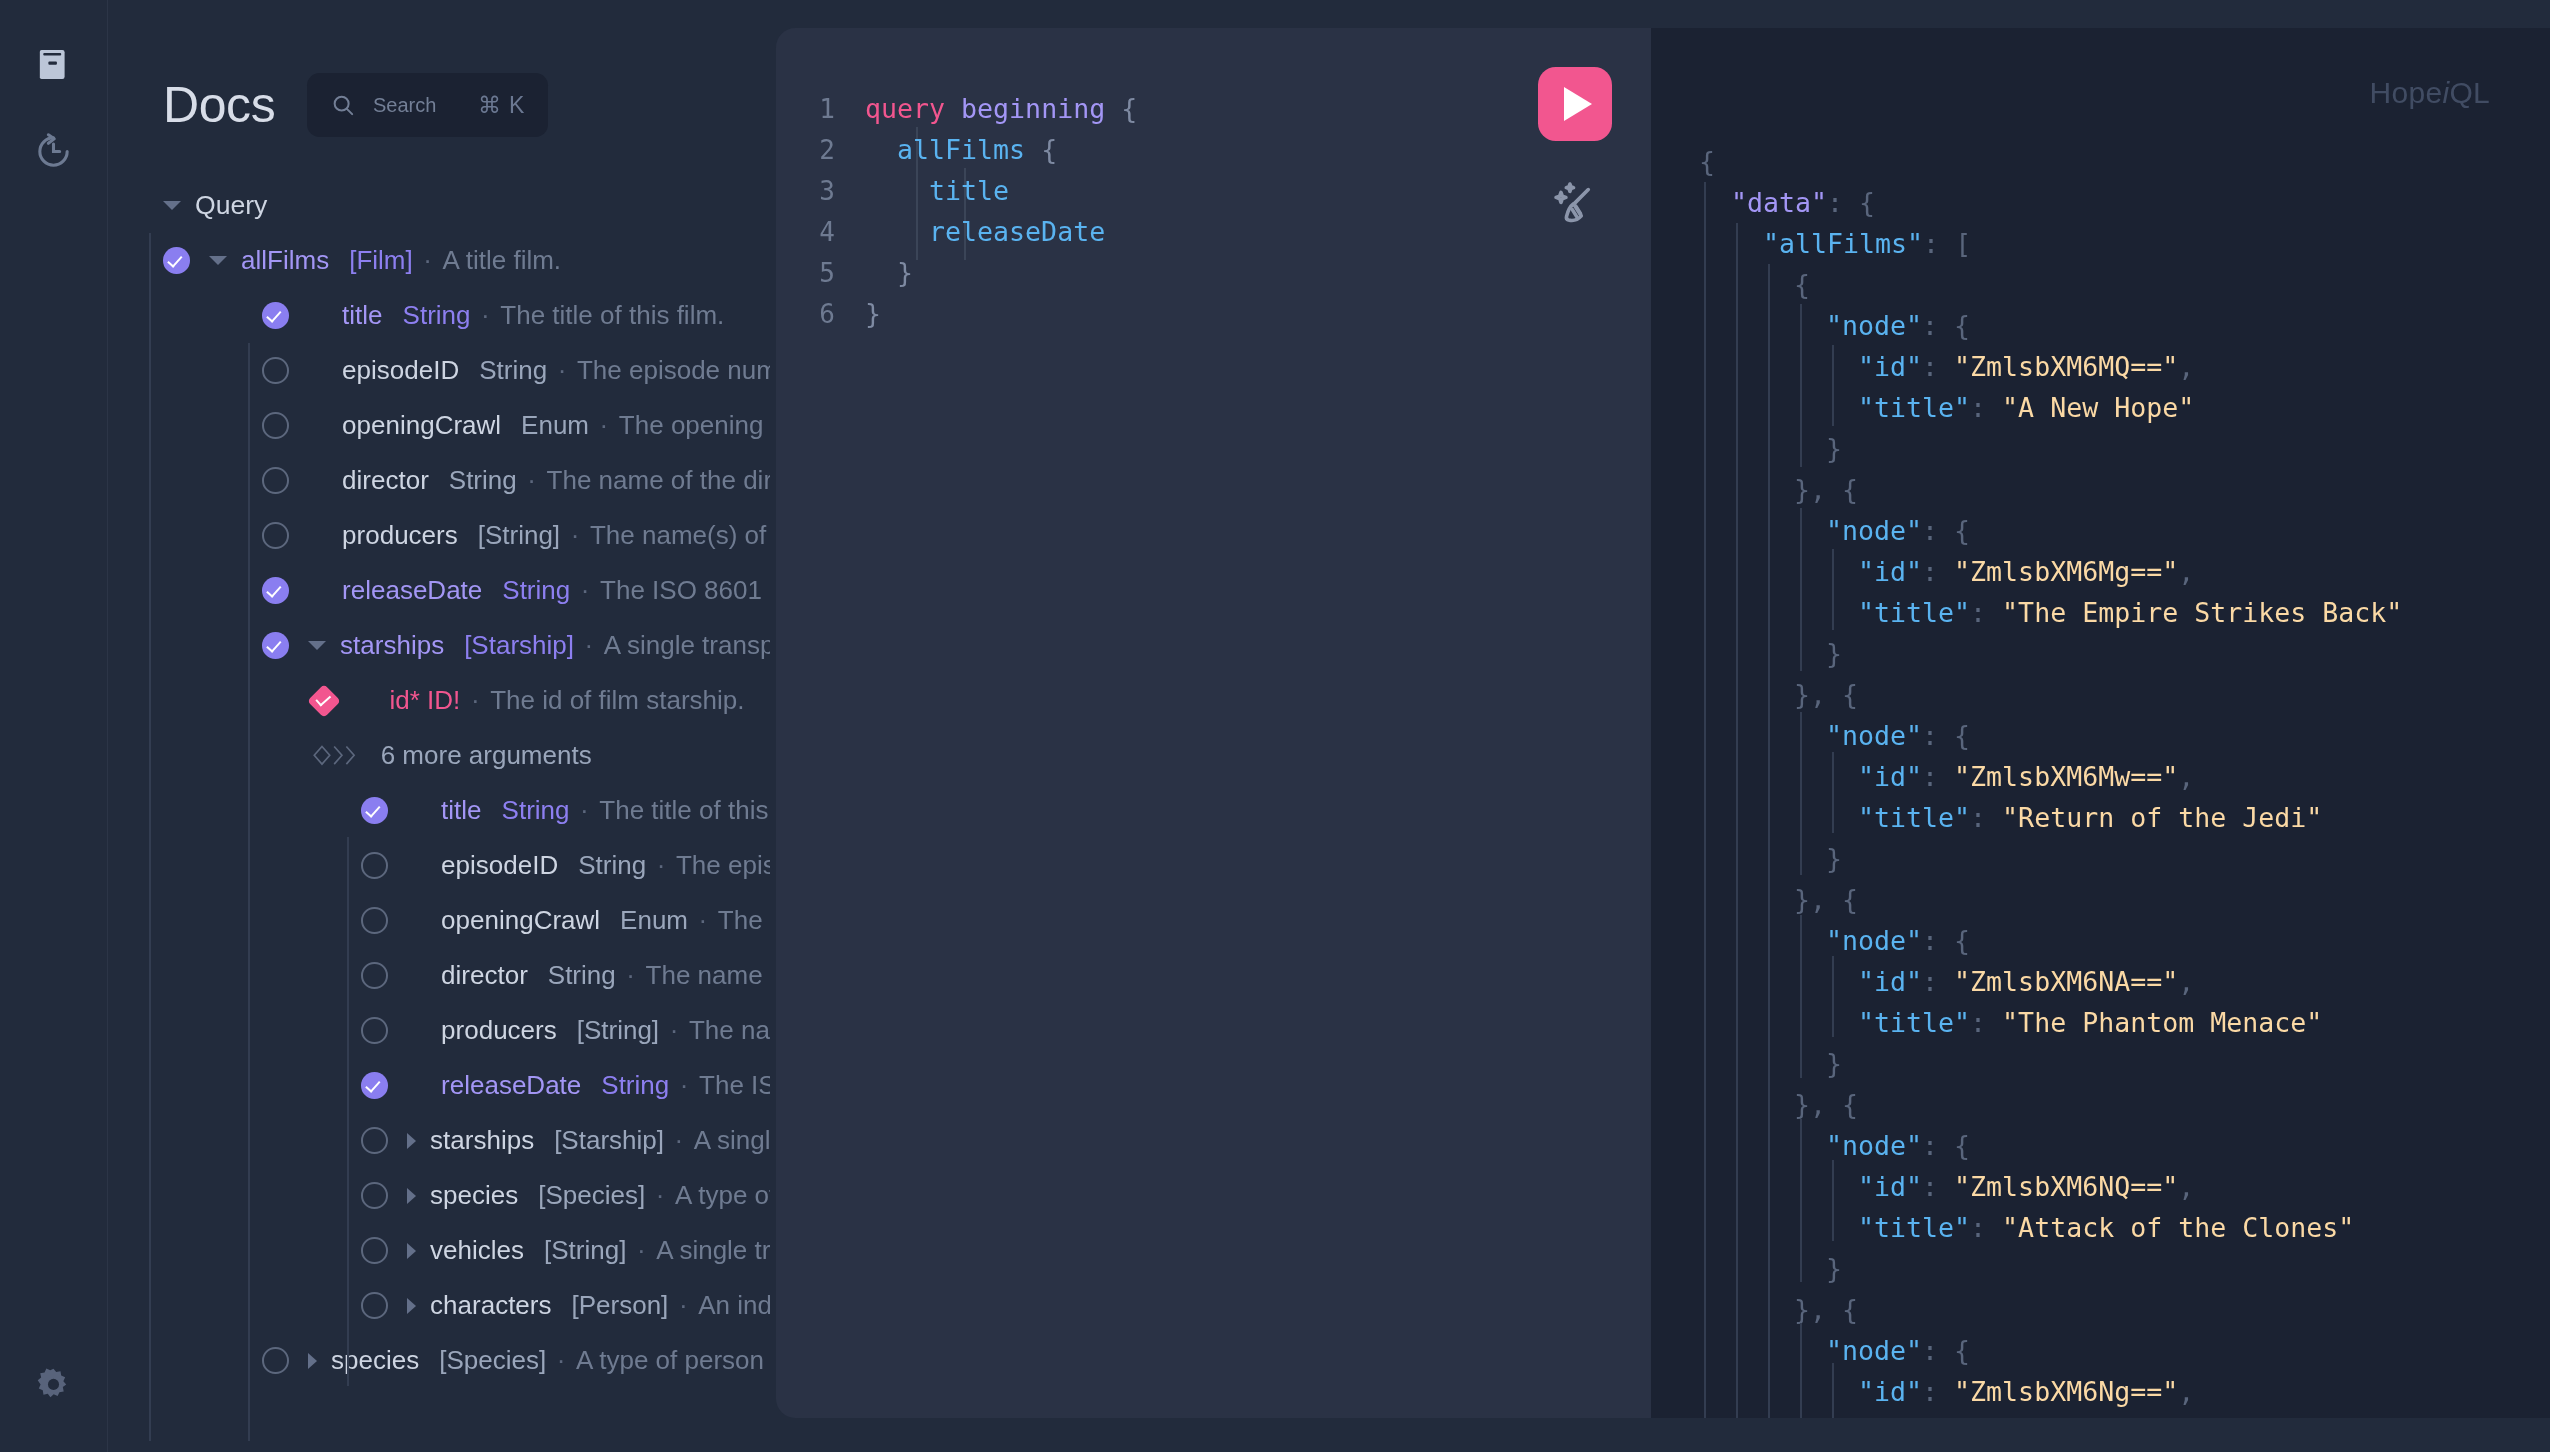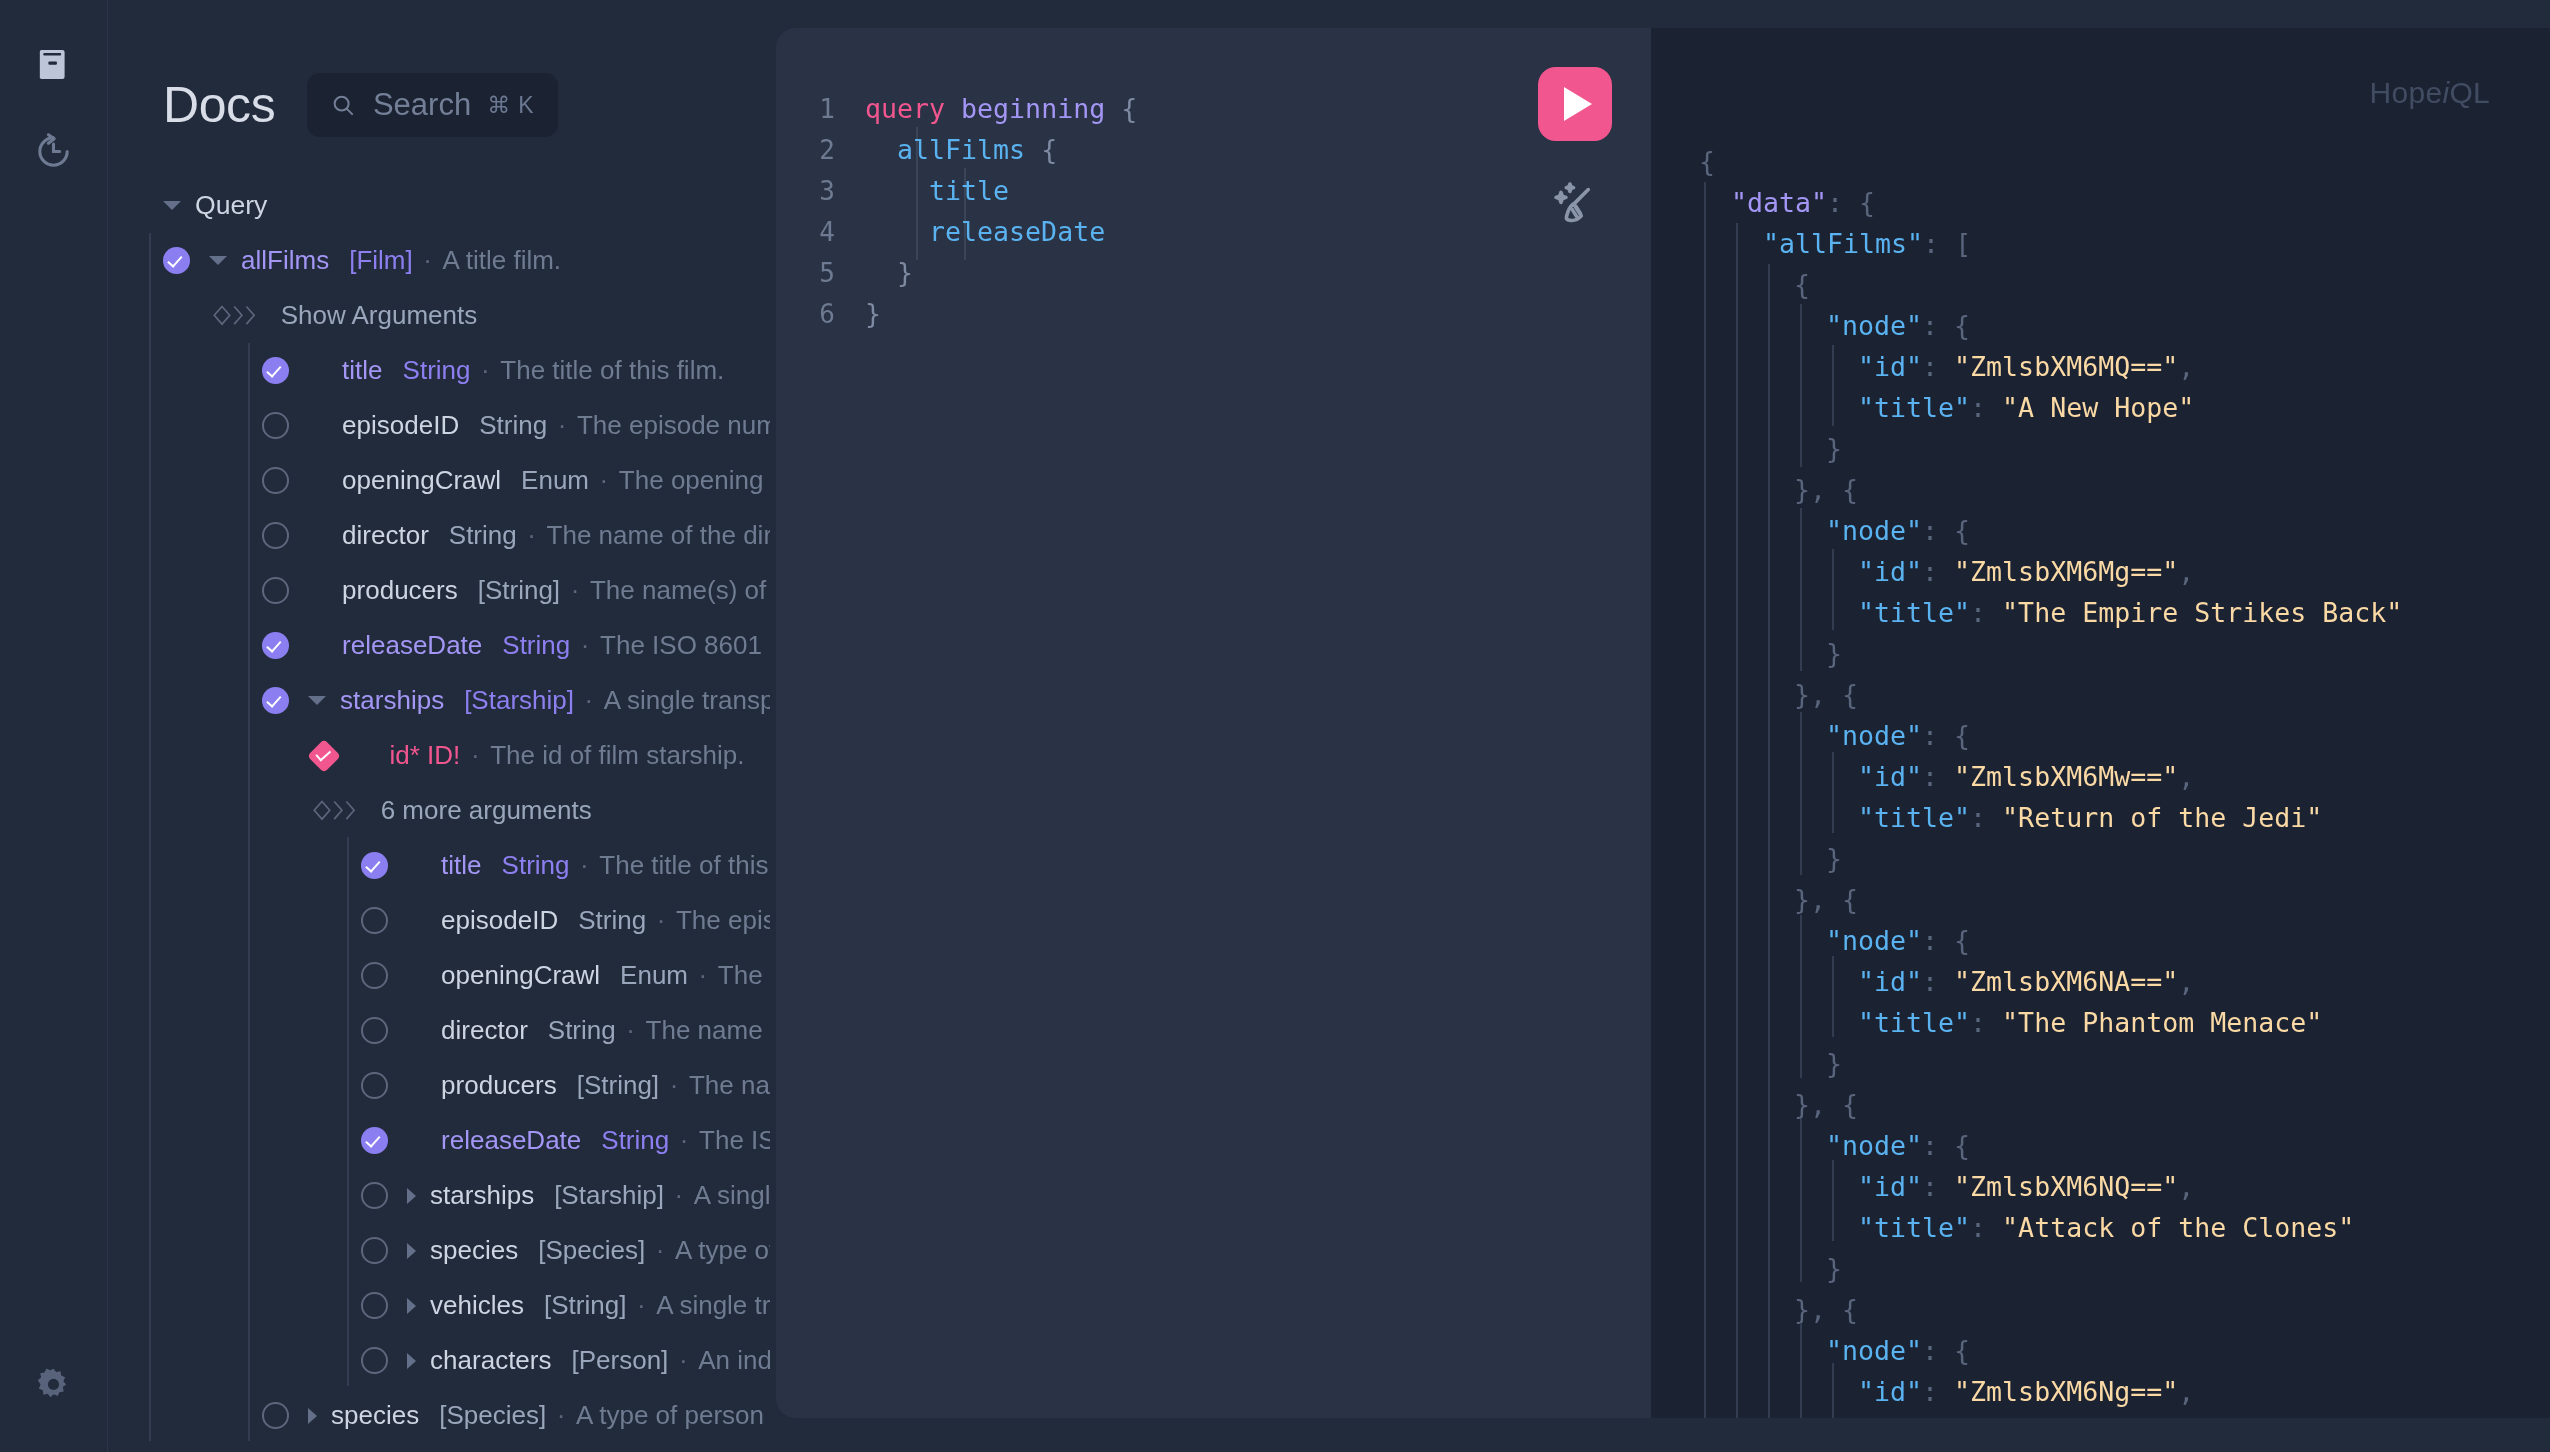--- a/index.html
+++ b/index.html
@@ -47,21 +47,21 @@
     letter-spacing: -0.4px; line-height: 1;
   }
   .search-box {
     display: flex; align-items: center; gap: 16px;
     background: #1b2232;
     border-radius: 12.4px;
     height: 64px;
     padding: 0 23px;
     min-width: 241px;
   }
-  .search-ph { font-size: 31px; color: #737f96; flex: 1 1 auto; }
+  .search-ph { font-size: 20px; color: #737f96; flex: 1 1 auto; }
   .search-kbd { font-size: 23px; color: #6b7competitor; color: #6b7892; letter-spacing: 0.9px; }
 
   .tree { margin-top: 41px; padding-left: 0; position: relative; }
   .row {
     display: flex; align-items: center;
     height: 55px;
     white-space: nowrap;
     font-size: 26px;
     position: relative;
   }
@@ -221,30 +221,20 @@
         <span class="light" style="font-size:26.6px">Query</span>
       </div>
       <div id="tree-rows">
           <div class="row" style="padding-left: 55px;">
             <span class="chk on"></span>
             <span class="caret-d"></span>
             <span class="fname purple">allFilms</span>
             <span class="ftype purple-d">[Film]</span>
             <span class="dot">·</span>
             <span class="fdesc">A title film.</span>
-          </div>
-          <div class="row" style="padding-left: 104px;">
-            <span class="args-ico">
-              <svg width="51" height="26.6" viewBox="0 0 46 24" fill="none" stroke="#5c677d" stroke-width="1.5">
-                <path d="M9 4l7 8-7 8-7-8z"></path>
-                <path d="M20 4l7 8-7 8"></path>
-                <path d="M31 4l7 8-7 8"></path>
-              </svg>
-            </span>
-            <span class="args-label">Show Arguments</span>
           </div>
           <div class="row" style="padding-left: 154px;">
             <span class="chk on"></span>
             <span class="caret-gap"></span>
             <span class="fname purple">title</span>
             <span class="ftype purple-d">String</span>
             <span class="dot">·</span>
             <span class="fdesc">The title of this film.</span>
           </div>
           <div class="row" style="padding-left: 154px;">

